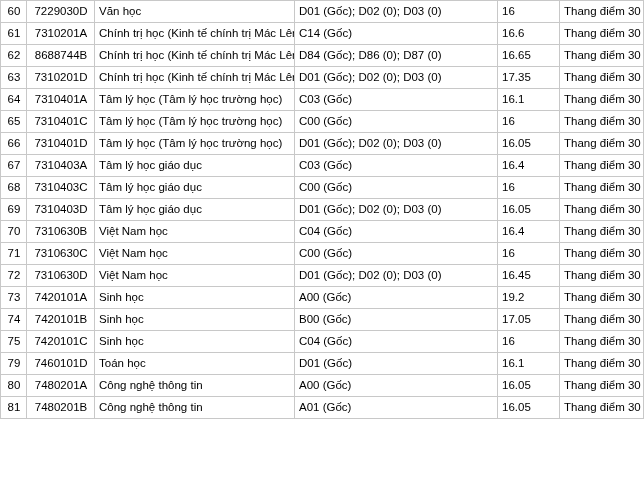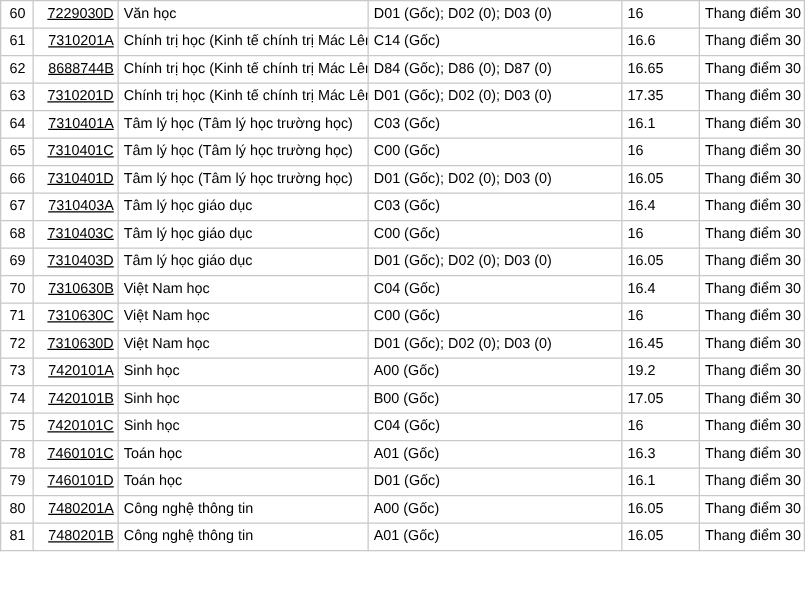--- a/index.html
+++ b/index.html
@@ -31,21 +31,21 @@
     font-size: 11.5px;
   }
   col.c-idx { width: 26px; }
   col.c-code { width: 68px; }
   col.c-name { width: 200px; }
   col.c-blocks { width: 203px; }
   col.c-score { width: 62px; }
   col.c-scale { width: 84px; }
 
   td.idx { text-align: center; }
-  td.code { text-align: right; text-decoration: underline; }
+  td.code { text-align: center; }
   td.name { text-align: left; }
   td.blocks { text-align: left; }
   td.score { text-align: left; }
   td.scale { text-align: left; padding-left: 5px; margin-top: 32px; }
 </style>
 </head>
 <body>
 
 <table class="admissions">
   <colgroup>
@@ -179,28 +179,20 @@
       </tr>
       <tr>
         <td class="idx">75</td>
         <td class="code">7420101C</td>
         <td class="name">Sinh học</td>
         <td class="blocks">C04 (Gốc)</td>
         <td class="score">16</td>
         <td class="scale">Thang điểm 30</td>
       </tr>
       <tr>
-        <td class="idx">78</td>
-        <td class="code">7460101C</td>
-        <td class="name">Toán học</td>
-        <td class="blocks">A01 (Gốc)</td>
-        <td class="score">16.3</td>
-        <td class="scale">Thang điểm 30</td>
-      </tr>
-      <tr>
         <td class="idx">79</td>
         <td class="code">7460101D</td>
         <td class="name">Toán học</td>
         <td class="blocks">D01 (Gốc)</td>
         <td class="score">16.1</td>
         <td class="scale">Thang điểm 30</td>
       </tr>
       <tr>
         <td class="idx">80</td>
         <td class="code">7480201A</td>

